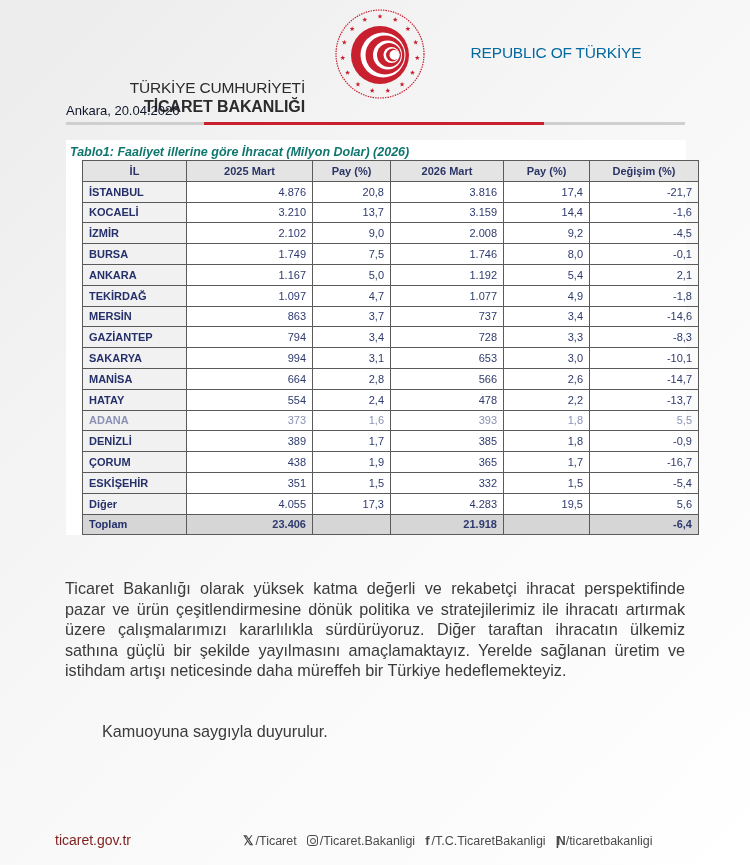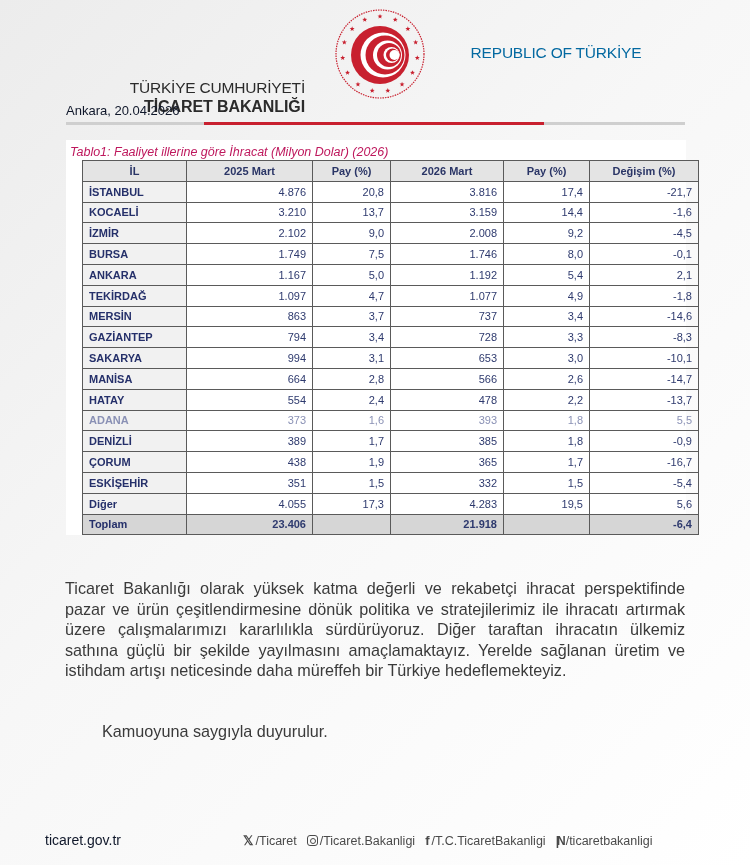--- a/index.html
+++ b/index.html
@@ -24,42 +24,42 @@
   .logo { position: absolute; left: 334px; top: 8px; width: 92px; height: 92px; }
   .date { position: absolute; left: 66px; top: 103px; font-size: 13px; color: #0f172a; }
   .rule-gray { position: absolute; left: 66px; top: 122px; width: 619px; height: 3px; background: #cfcfcf; }
   .rule-red { position: absolute; left: 204px; top: 122px; width: 340px; height: 3px; background: #c8202f; }
 
   .table-box {
     position: absolute; left: 66px; top: 140px; width: 620px;
     background: #ffffff; padding-top: 4px;
   }
   .table-title {
-    font-size: 12.5px; font-weight: normal; font-style: italic; color: #be185d;
+    font-size: 12.5px; font-weight: bold; font-style: italic; color: #0f766e;
     padding-left: 4px; height: 16px; line-height: 16px;
   }
   table { border-collapse: collapse; width: 616px; margin-left: 16px; table-layout: fixed; }
   th, td {
     border: 1px solid #5a5a5a; height: 20.8px; padding: 0 6px;
     font-size: 11px; color: #2e3a6e; box-sizing: border-box;
   }
   th { background: #e4e4e4; font-weight: bold; text-align: center; color: #2a3566; }
   td.city { font-weight: bold; background: #f1f1f1; color: #25306a; text-align: left; }
   td.num { text-align: right; }
   td.pct { text-align: right; }
   tr.total td { background: #d6d6d6; font-weight: bold; }
   tr.faded td { color: #8a91b5; }
 
   .body-text {
     position: absolute; left: 65px; top: 578px; width: 620px;
     font-size: 16.2px; line-height: 20.5px; color: #3a3a3a; text-align: justify;
   }
   .closing { position: absolute; left: 65px; top: 722px; font-size: 16.2px; color: #3a3a3a; margin-left: 37px; }
 
-  .footer-site { position: absolute; left: 45px; top: 832px; font-size: 14px; color: #0f172a; }
+  .footer-site { position: absolute; left: 55px; top: 832px; font-size: 14px; color: #7f1d1d; }
   .footer-social { position: absolute; left: 243px; top: 833px; font-size: 12.5px; color: #4a4a4a; display: flex; gap: 10px; align-items: center; }
   .footer-social .item { display: flex; align-items: center; gap: 2px; }
   .icon-x { font-weight: bold; font-size: 13px; }
   .icon-ig { display: inline-block; width: 11px; height: 11px; border: 1.5px solid #4a4a4a; border-radius: 3px; position: relative; box-sizing: border-box; }
   .icon-ig::after { content: ""; position: absolute; left: 2px; top: 2px; width: 4px; height: 4px; border: 1.2px solid #4a4a4a; border-radius: 50%; }
   .icon-fb { font-weight: bold; font-size: 13px; }
   .icon-nsosyal { font-weight: bold; font-size: 12px; letter-spacing: -2px; }
 </style>
 </head>
 <body>

